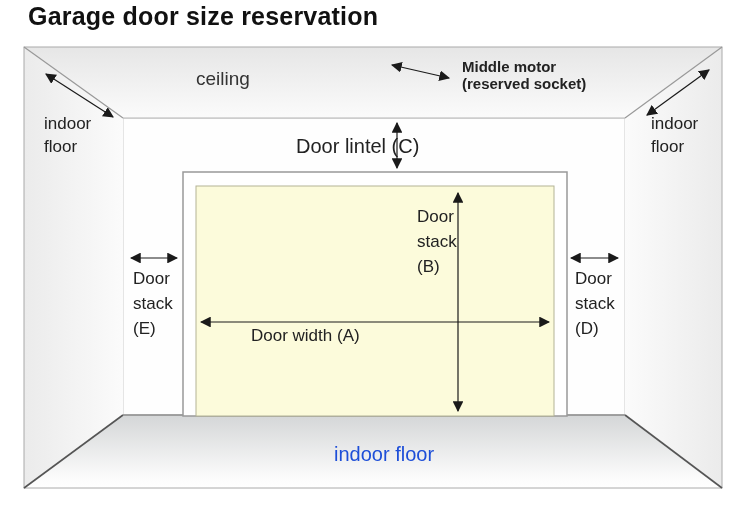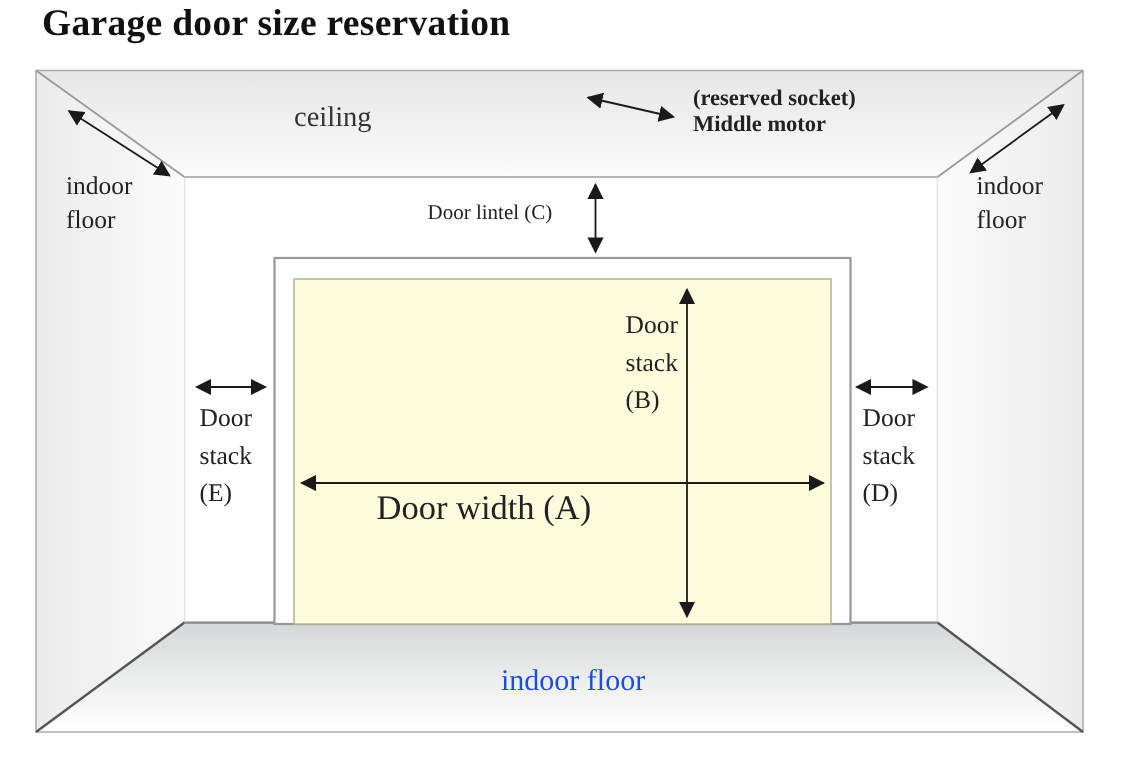--- a/index.html
+++ b/index.html
@@ -9,36 +9,36 @@
     height: 507px;
     background: #ffffff;
     font-family: "Liberation Sans", sans-serif;
     overflow: hidden;
   }
   #diagram-svg { position: absolute; left: 0; top: 0; }
   .lbl {
     position: absolute;
     color: #222222;
     white-space: nowrap;
-    font-family: Liberation Serif, serif;
+    font-family: Liberation Sans, sans-serif;
   }
   .title {
     left: 28px; top: 2px;
     font-size: 25px;
     font-weight: bold;
     color: #111111;
     letter-spacing: 0.2px;
   }
   .ceiling   { left: 196px; top: 68px;  font-size: 19px; color: #333333; }
   .ind-left  { left: 44px;  top: 112px; font-size: 17px; line-height: 23px; }
   .ind-right { left: 651px; top: 112px; font-size: 17px; line-height: 23px; }
   .motor     { left: 462px; top: 58px;  font-size: 15px; font-weight: bold; line-height: 17px; }
-  .lintel    { left: 285px; top: 135px; font-size: 14px; }
+  .lintel    { left: 296px; top: 135px; font-size: 20px; }
   .height    { left: 417px; top: 204px; font-size: 17px; line-height: 25px; }
-  .widthlbl  { left: 251px; top: 326px; font-size: 23px; }
+  .widthlbl  { left: 251px; top: 326px; font-size: 17px; }
   .stack-e   { left: 133px; top: 266px; font-size: 17px; line-height: 25px; }
   .stack-d   { left: 575px; top: 266px; font-size: 17px; line-height: 25px; }
   .ind-bottom{ left: 334px; top: 443px; font-size: 20px; color: #1d4ed8; }
 </style>
 </head>
 <body>
 
 <div id="stage">
 
   <svg id="diagram-svg" width="750" height="507" viewBox="0 0 750 507">
@@ -109,22 +109,22 @@
     <div>indoor</div>
     <div>floor</div>
   </div>
 
   <div class="lbl ind-right">
     <div>indoor</div>
     <div>floor</div>
   </div>
 
   <div class="lbl motor">
+    <div>Middle motor</div>
     <div>(reserved socket)</div>
-    <div>Middle motor</div>
   </div>
 
   <div class="lbl lintel">Door lintel (C)</div>
 
   <div class="lbl height">
     <div>Door</div>
     <div>stack</div>
     <div>(B)</div>
   </div>
 

